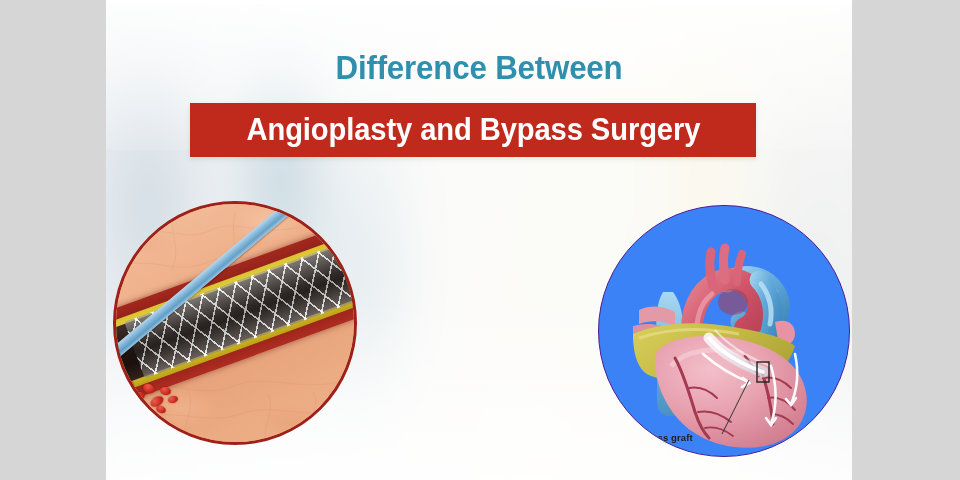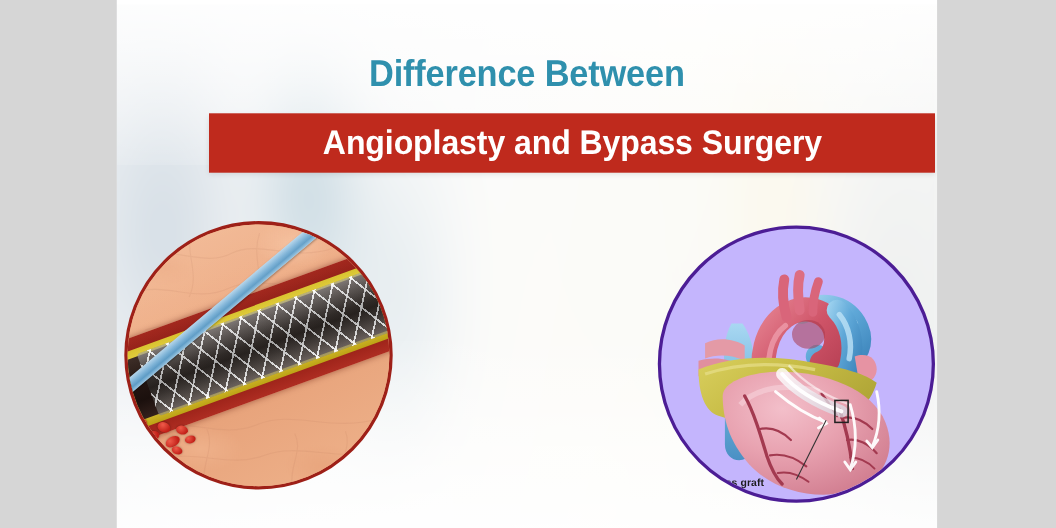--- a/index.html
+++ b/index.html
@@ -63,21 +63,21 @@
     font-size:34px;
     letter-spacing:-0.2px;
     color:#2f90ad;
     font-stretch:condensed;
     transform:scaleX(0.92);
     text-shadow:0 1px 2px rgba(255,255,255,0.7);
   }
   .banner{
     position:absolute; z-index:30;
     left:190px; top:103px;
-    width:660px; height:54px;
+    width:566px; height:54px;
     background:#bf2a1d;
     display:flex; align-items:center; justify-content:center;
     box-shadow:0 2px 5px rgba(0,0,0,0.10);
   }
   .banner-text{
     color:#ffffff;
     font-weight:bold;
     font-size:31px;
     letter-spacing:-0.1px;
     transform:scaleX(0.94);
@@ -176,22 +176,22 @@
     background:linear-gradient(160deg, rgba(255,255,255,0.10), rgba(255,255,255,0) 45%);
     pointer-events:none;
   }
 
   
   .circle-right{
     position:absolute; z-index:20;
     left:598px; top:205px;
     width:252px; height:252px;
     border-radius:50%;
-    border:3px solid #4c1d95;
-    background:#c4b5fd;
+    border:1px solid #4c1d95;
+    background:#3b82f6;
     overflow:hidden;
   }
   .heart-svg{ position:absolute; left:0; top:0; }
   .graft-label{
     position:absolute;
     left:36px; top:226px;
     font-size:9.5px;
     font-weight:bold;
     color:#1d1d1d;
     letter-spacing:0.1px;

